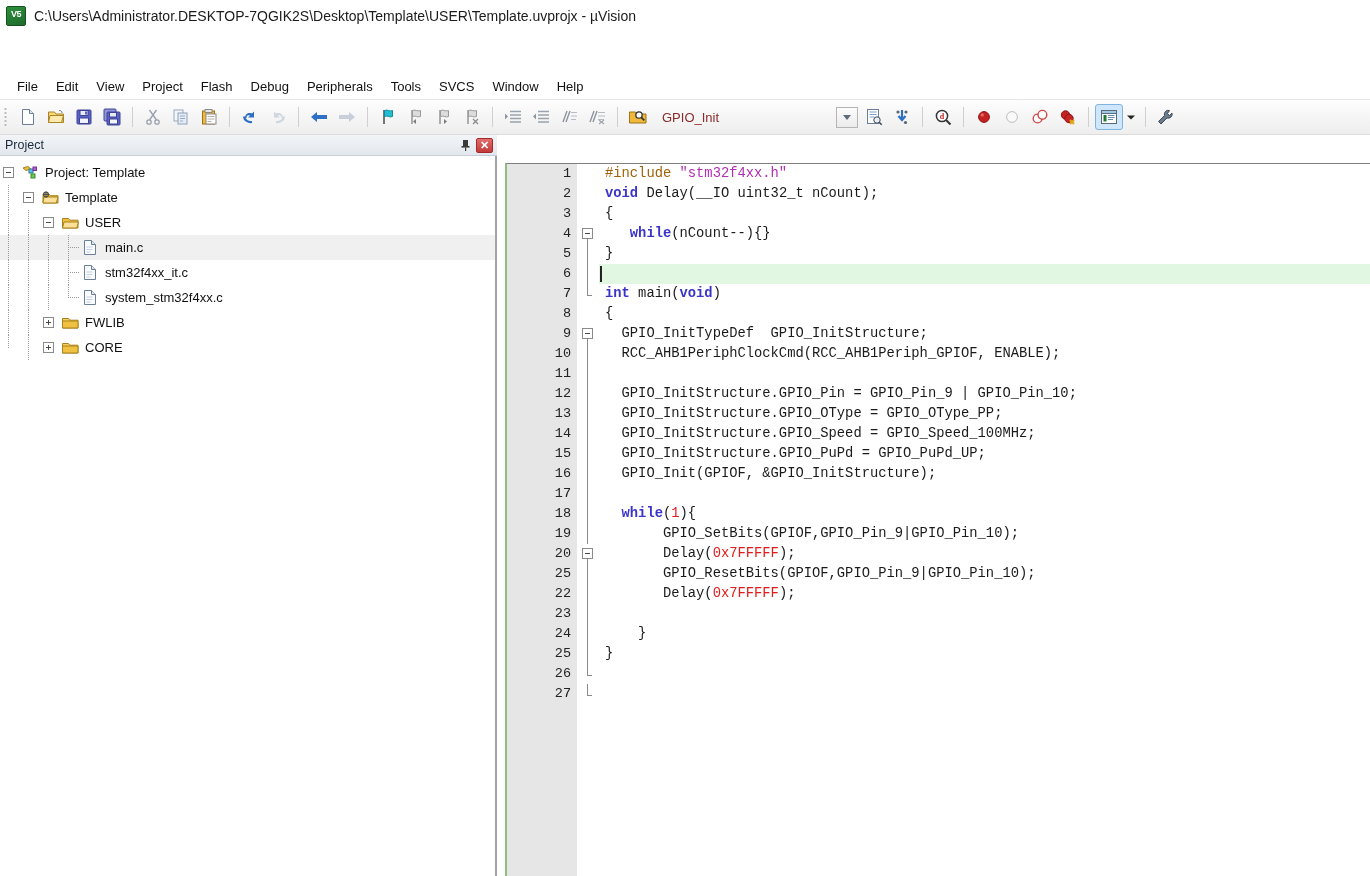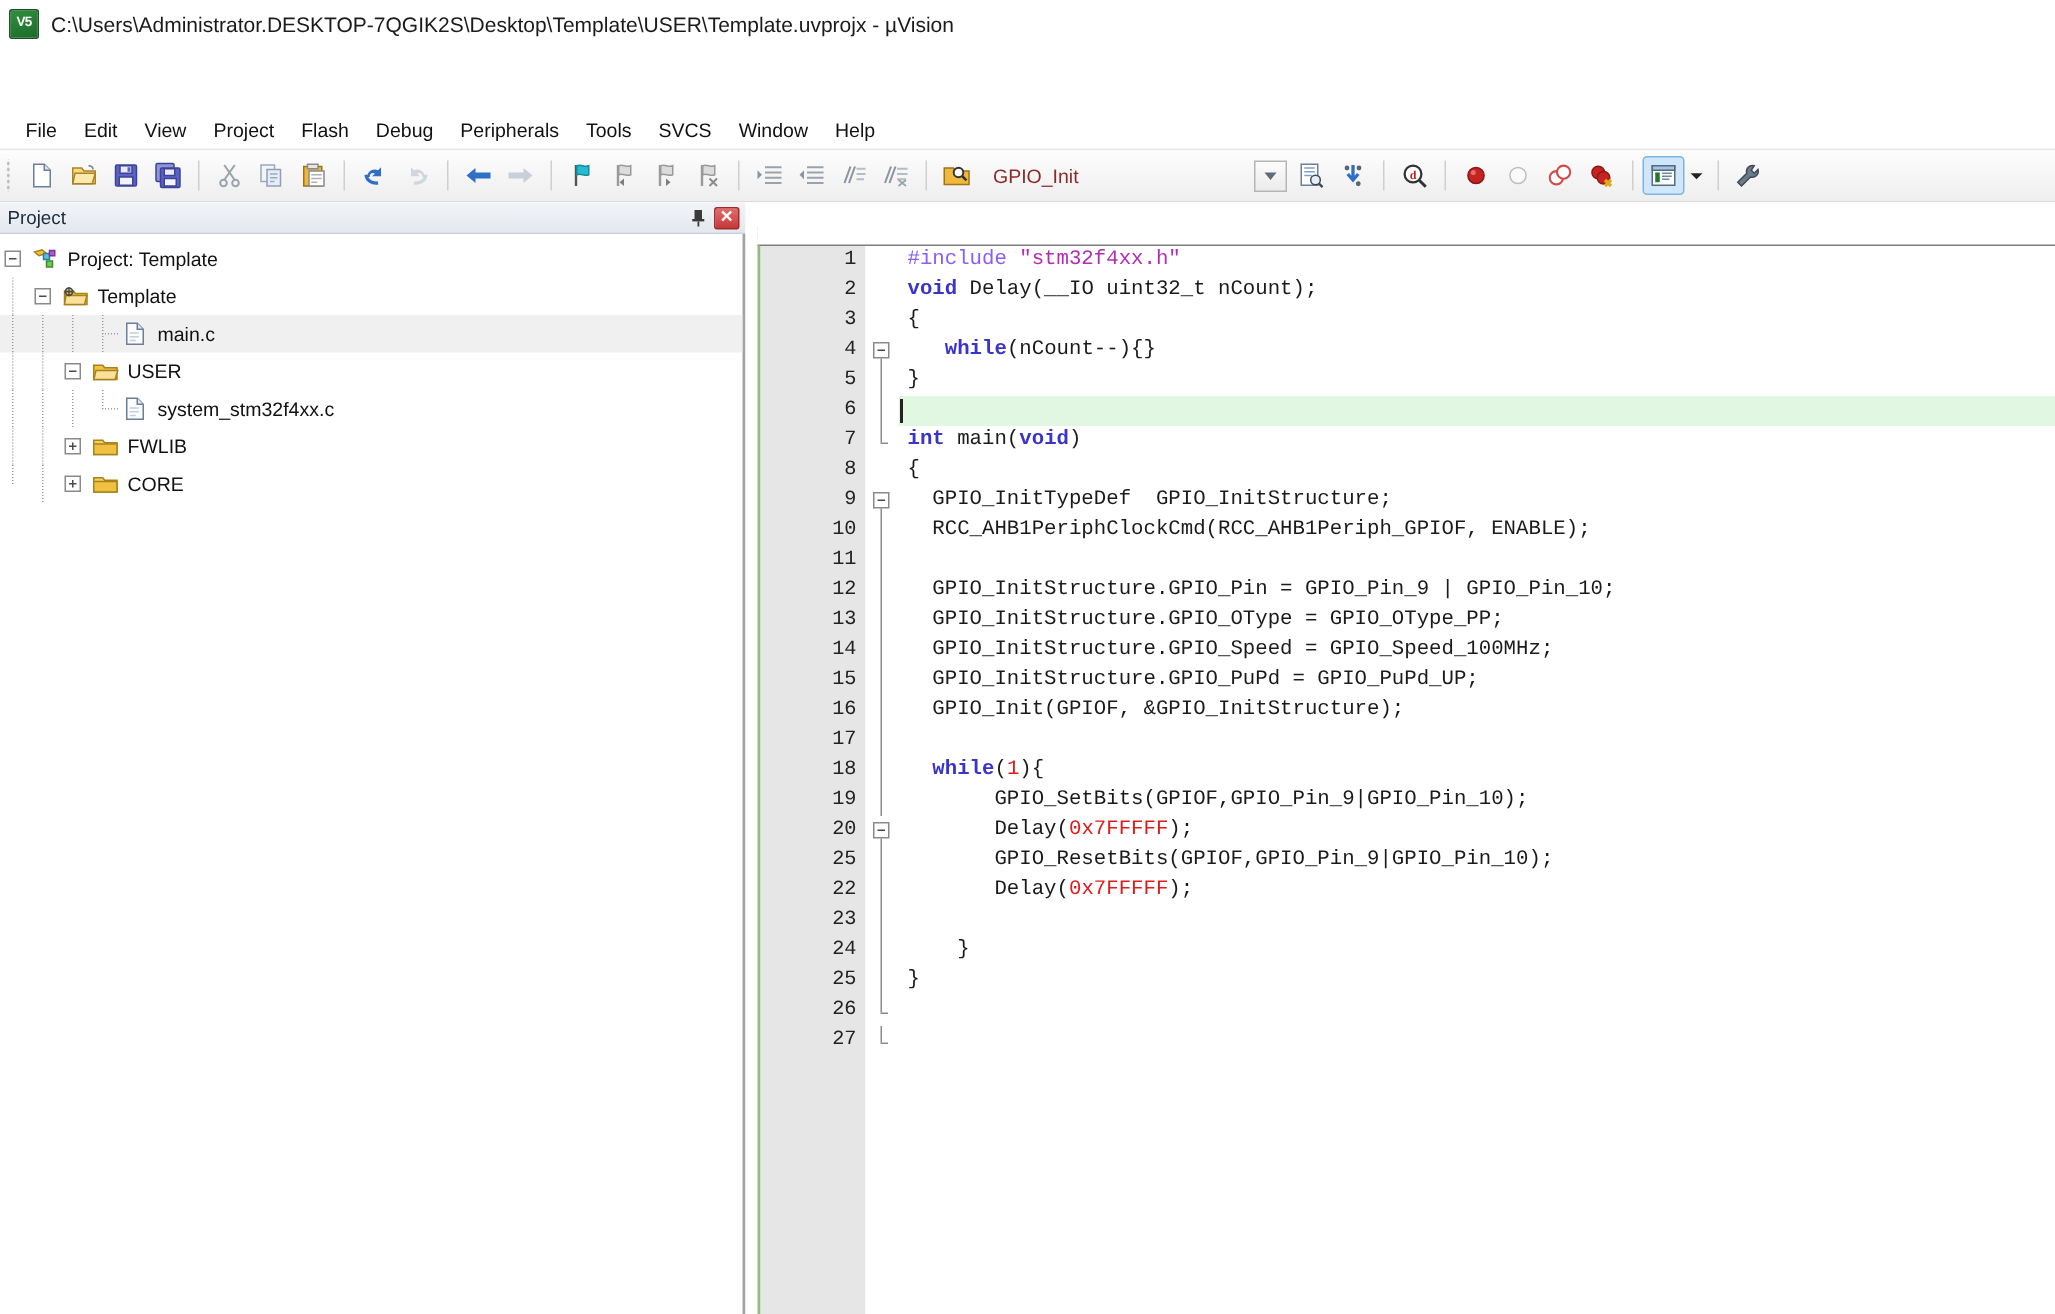--- a/index.html
+++ b/index.html
@@ -169,21 +169,21 @@
     font-family:"Liberation Mono", monospace;font-size:13.8px;color:#1a1a1a;
     white-space:pre;height:20px;line-height:20px;padding-left:6px;
   }
   .crow.cur .code{background:#e2f7e2;}
   .crow.cur{background:#e2f7e2;}
   .cur-caret{
     position:absolute;left:1px;top:2px;width:2px;height:16px;background:#222;
   }
   
   .kw{color:#3a34c9;font-weight:bold;}
-  .pp{color:#8b5cf6;}
+  .pp{color:#a16207;}
   .str{color:#b32db3;}
   .num{color:#e01b1b;}
   .pun{color:#1a1a1a;}
 
   
   .foldbox{
     position:absolute;width:11px;height:11px;border:1px solid #8a8a8a;background:#fff;
     box-sizing:border-box;left:5px;
   }
   .foldbox::before{content:"";position:absolute;left:2px;top:4px;width:5px;height:1px;background:#4a4a4a;}
@@ -618,20 +618,39 @@
             <svg width="19" height="16" viewBox="0 0 19 16">
                 <path d="M2 4h6l1.3 1.7H17V13H2z" fill="#f0c040" stroke="#a8821c"></path>
                 <path d="M3 7h14l-1.7 6H2z" fill="#fbe09a" stroke="#a8821c"></path>
                 <circle cx="5" cy="4.5" r="2.4" fill="none" stroke="#4a4a4a" stroke-width="1.1"></circle>
                 <path d="M5 1.5v6M2 4.5h6" stroke="#4a4a4a" stroke-width="0.9"></path>
               </svg>
           </div>
           <div class="tlabel">Template</div>
         </div>
 
+        <div class="trow">
+          <div class="tw">
+              <div class="vline"></div>
+            </div>
+          <div class="tw">
+              <div class="vline"></div>
+            </div>
+          <div class="tw">
+              <div class="exp"></div>
+            </div>
+          <div class="tico">
+            <svg width="19" height="16" viewBox="0 0 19 16">
+                <path d="M1.5 3.5h6l1.3 1.7H17V13H1.5z" fill="#f0c040" stroke="#a8821c"></path>
+                <path d="M3 7h14.5l-1.8 6H1.5z" fill="#fbe09a" stroke="#a8821c"></path>
+              </svg>
+          </div>
+          <div class="tlabel">USER</div>
+        </div>
+
         <div class="trow sel">
           <div class="tw">
               <div class="vline"></div>
             </div>
           <div class="tw">
               <div class="vline"></div>
             </div>
           <div class="tw">
               <div class="vline"></div>
             </div>
@@ -650,31 +669,35 @@
         </div>
 
         <div class="trow">
           <div class="tw">
               <div class="vline"></div>
             </div>
           <div class="tw">
               <div class="vline"></div>
             </div>
           <div class="tw">
-              <div class="exp"></div>
+              <div class="vline"></div>
+            </div>
+          <div class="tw">
+              <div class="vline"></div>
+              <div class="hline"></div>
             </div>
           <div class="tico">
-            <svg width="19" height="16" viewBox="0 0 19 16">
-                <path d="M1.5 3.5h6l1.3 1.7H17V13H1.5z" fill="#f0c040" stroke="#a8821c"></path>
-                <path d="M3 7h14.5l-1.8 6H1.5z" fill="#fbe09a" stroke="#a8821c"></path>
+            <svg width="16" height="17" viewBox="0 0 16 17">
+                <path d="M2.5 1.5h7l4 4v10h-11z" fill="#fafcff" stroke="#6b7f99"></path>
+                <path d="M9.5 1.5v4h4" fill="#dbe6f2" stroke="#6b7f99"></path>
+                <path d="M4.5 8h6M4.5 10.5h6M4.5 13h4" stroke="#c2cedd"></path>
               </svg>
           </div>
-          <div class="tlabel">USER</div>
-        </div>
-
+          <div class="tlabel">stm32f4xx_it.c</div>
+        </div>
 
         <div class="trow">
           <div class="tw">
               <div class="vline"></div>
             </div>
           <div class="tw">
               <div class="vline"></div>
             </div>
           <div class="tw">
               <div class="vline"></div>

